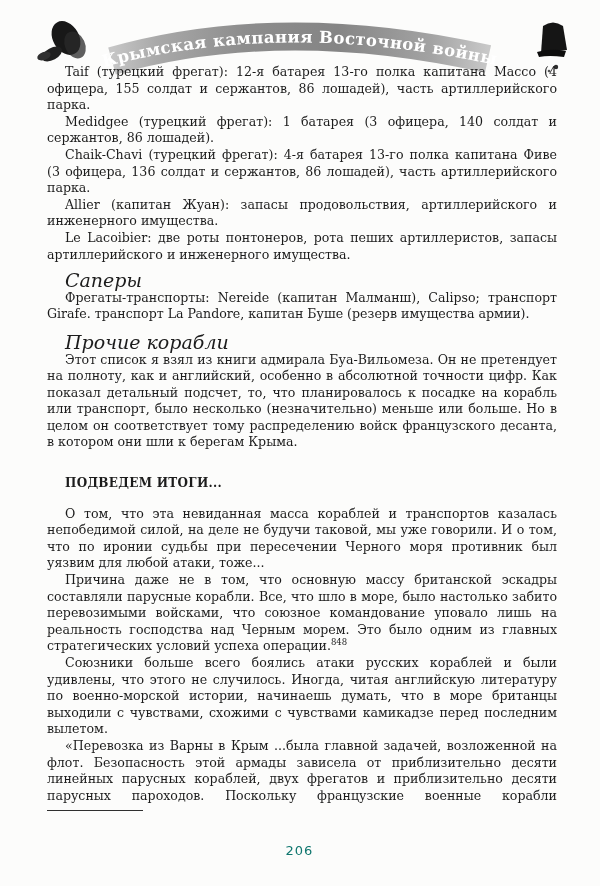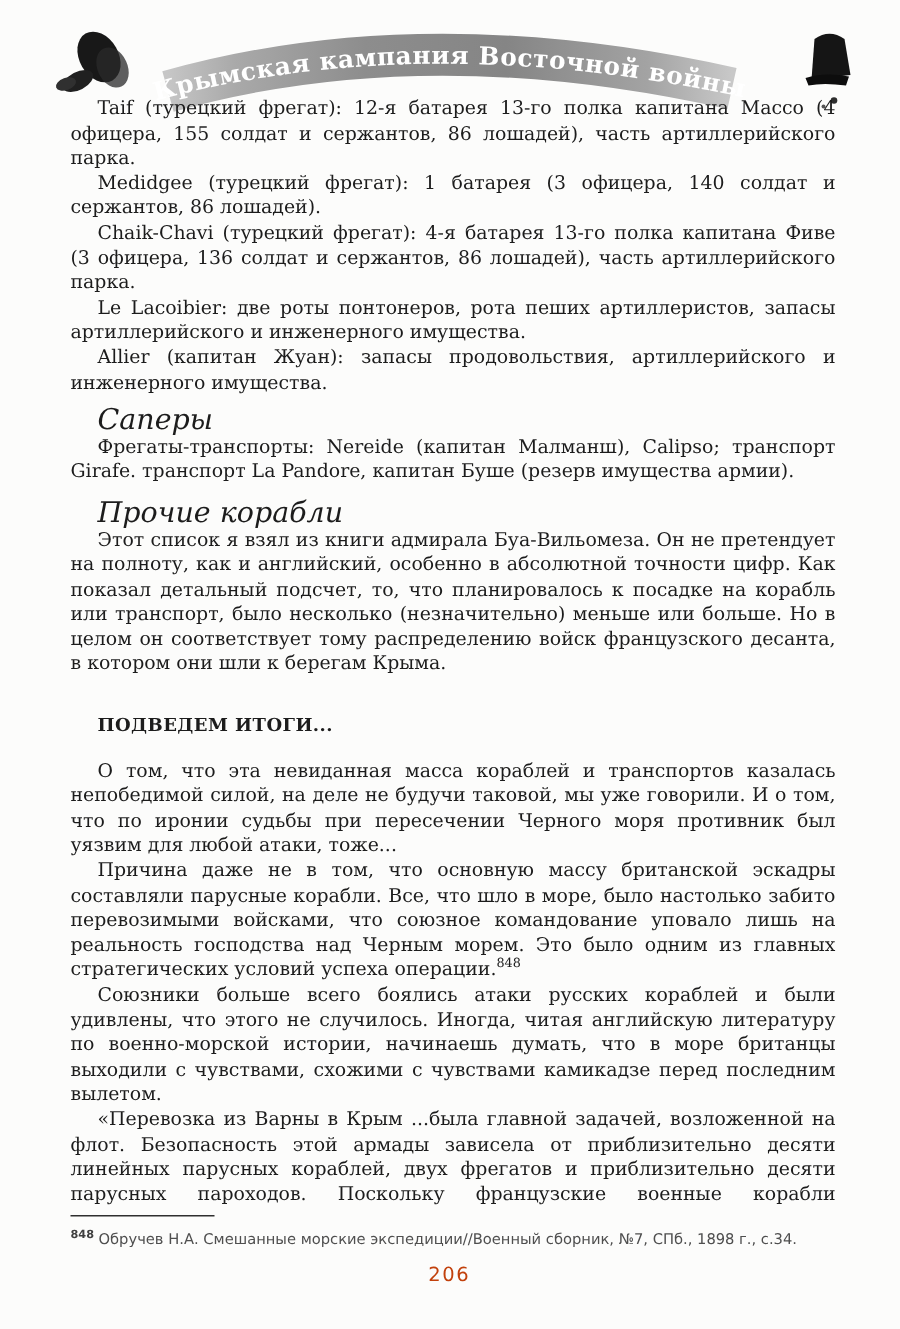--- a/index.html
+++ b/index.html
@@ -49,21 +49,21 @@
   }
   .footnote-rule { width: 96px; height: 1px; background: #2f2f2f; margin-bottom: 5px; }
   .fn-marker { font-size: 7.5px; vertical-align: super; font-weight: bold; margin-right: 3px; color: #3f3f3f; }
   .page-number {
     position: absolute;
     top: 843px; left: 0;
     width: 599px;
     text-align: center;
     font-family: "DejaVu Sans", sans-serif;
     font-size: 13px;
-    color: #c2410c;
+    color: #0f766e;
     letter-spacing: 1px;
   }
 </style>
 </head>
 <body>
 
 <div class="page">
 
   <svg class="header-svg" width="600" height="85" viewBox="0 0 600 85">
     <defs>
@@ -95,38 +95,37 @@
       <path d="M 537 52 Q 550 48 566 51 L 564 57 Q 549 55 539 57 Z" fill="#0d0d0d"></path>
       <circle cx="556" cy="67" r="2.2" fill="#2e2e2e"></circle>
       <circle cx="549" cy="71" r="1.3" fill="#555555"></circle>
     </g>
   </svg>
 
   <main class="body-text">
     <p class="para">Taif (турецкий фрегат): 12-я батарея 13-го полка капитана Массо (4 офицера, 155 солдат и сержантов, 86 лошадей), часть артиллерийского парка.</p>
     <p class="para">Medidgee (турецкий фрегат): 1 батарея (3 офицера, 140 солдат и сержантов, 86 лошадей).</p>
     <p class="para">Chaik-Chavi (турецкий фрегат): 4-я батарея 13-го полка капитана Фиве (3 офицера, 136 солдат и сержантов, 86 лошадей), часть артиллерийского парка.</p>
+    <p class="para">Allier (капитан Жуан): запасы продовольствия, артиллерийского и инженерного имущества.</p>
     <p class="para">Le Lacoibier: две роты понтонеров, рота пеших артиллеристов, запасы артиллерийского и инженерного имущества.</p>
-    <p class="para">Allier (капитан Жуан): запасы продовольствия, артиллерийского и инженерного имущества.</p>
 
     <p class="h-italic">Саперы</p>
     <p class="para">Фрегаты-транспорты: Nereide (капитан Малманш), Calipso; транспорт Girafe. транспорт La Pandore, капитан Буше (резерв имущества армии).</p>
 
     <p class="h-italic second">Прочие корабли</p>
 
     <p class="para gap-before">Этот список я взял из книги адмирала Буа-Вильомеза. Он не претендует на полноту, как и английский, особенно в абсолютной точности цифр. Как показал детальный подсчет, то, что планировалось к посадке на корабль или транспорт, было несколько (незначительно) меньше или больше. Но в целом он соответствует тому распределению войск французского десанта, в котором они шли к берегам Крыма.</p>
 
     <h2 class="h-caps">ПОДВЕДЕМ ИТОГИ...</h2>
 
     <p class="para">О том, что эта невиданная масса кораблей и транспортов казалась непобедимой силой, на деле не будучи таковой, мы уже говорили. И о том, что по иронии судьбы при пересечении Черного моря противник был уязвим для любой атаки, тоже...</p>
     <p class="para"><span>Причина даже не в том, что основную массу британской эскадры составляли парусные корабли. Все, что шло в море, было настолько забито перевозимыми войсками, что союзное командование уповало лишь на реальность господства над Черным морем. Это было одним из главных стратегических условий успеха операции.</span><sup class="fn-ref">848</sup></p>
     <p class="para">Союзники больше всего боялись атаки русских кораблей и были удивлены, что этого не случилось. Иногда, читая английскую литературу по военно-морской истории, начинаешь думать, что в море британцы выходили с чувствами, схожими с чувствами камикадзе перед последним вылетом.</p>
     <p class="para">«Перевозка из Варны в Крым ...была главной задачей, возложенной на флот. Безопасность этой армады зависела от приблизительно десяти линейных парусных кораблей, двух фрегатов и приблизительно десяти парусных пароходов. Поскольку французские военные корабли использовались как транспорты и были забиты войсками, для этой цели они были бесполезными. Российский флот имел в это время базировавшиеся в Севастополе четырнадцать прекрасных линейных кораблей и четыре фрегата. Имел их, но не посмел выйти и дать сражение, результатом которого могло стать истребление конвоя и как следствие — невозможность вторжения в Рос-</p>
   </main>
 
   <div class="footnote-area">
     <div class="footnote-rule"></div>
-    <div><span class="fn-marker">848</span><span>Обручев Н.А. Смешанные морские экспедиции//Военный сборник, №7, СПб., 1898 г., с.34.</span></div>
   </div>
 
   <div class="page-number">206</div>
 
 </div>
 
 </body></html>

